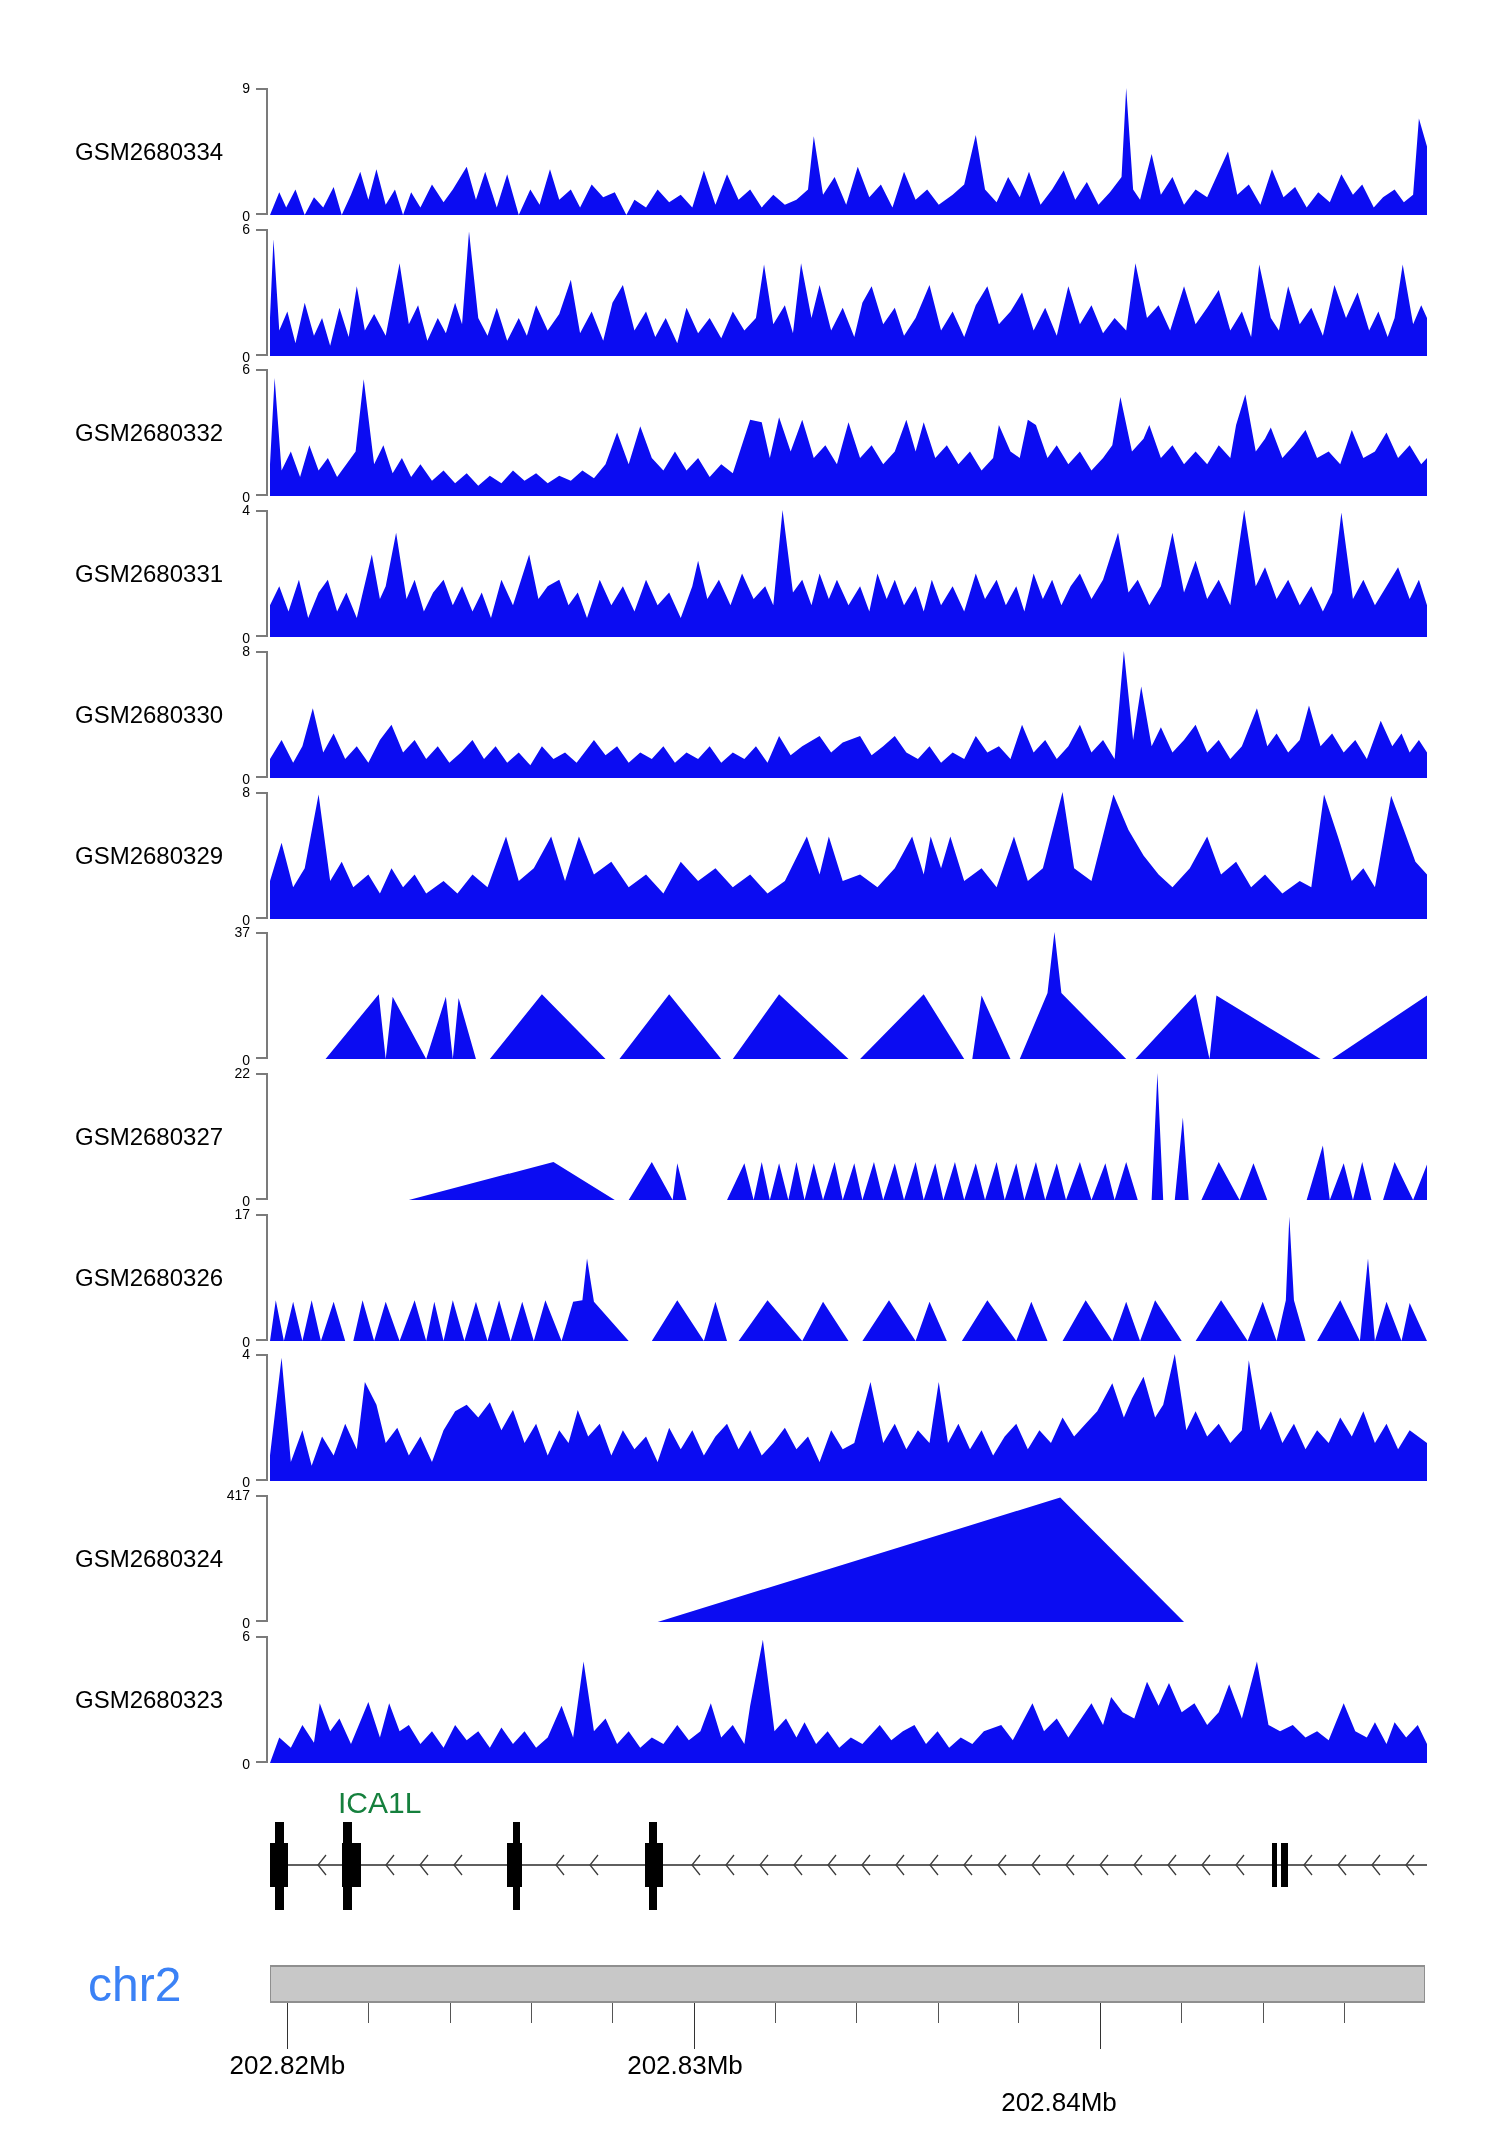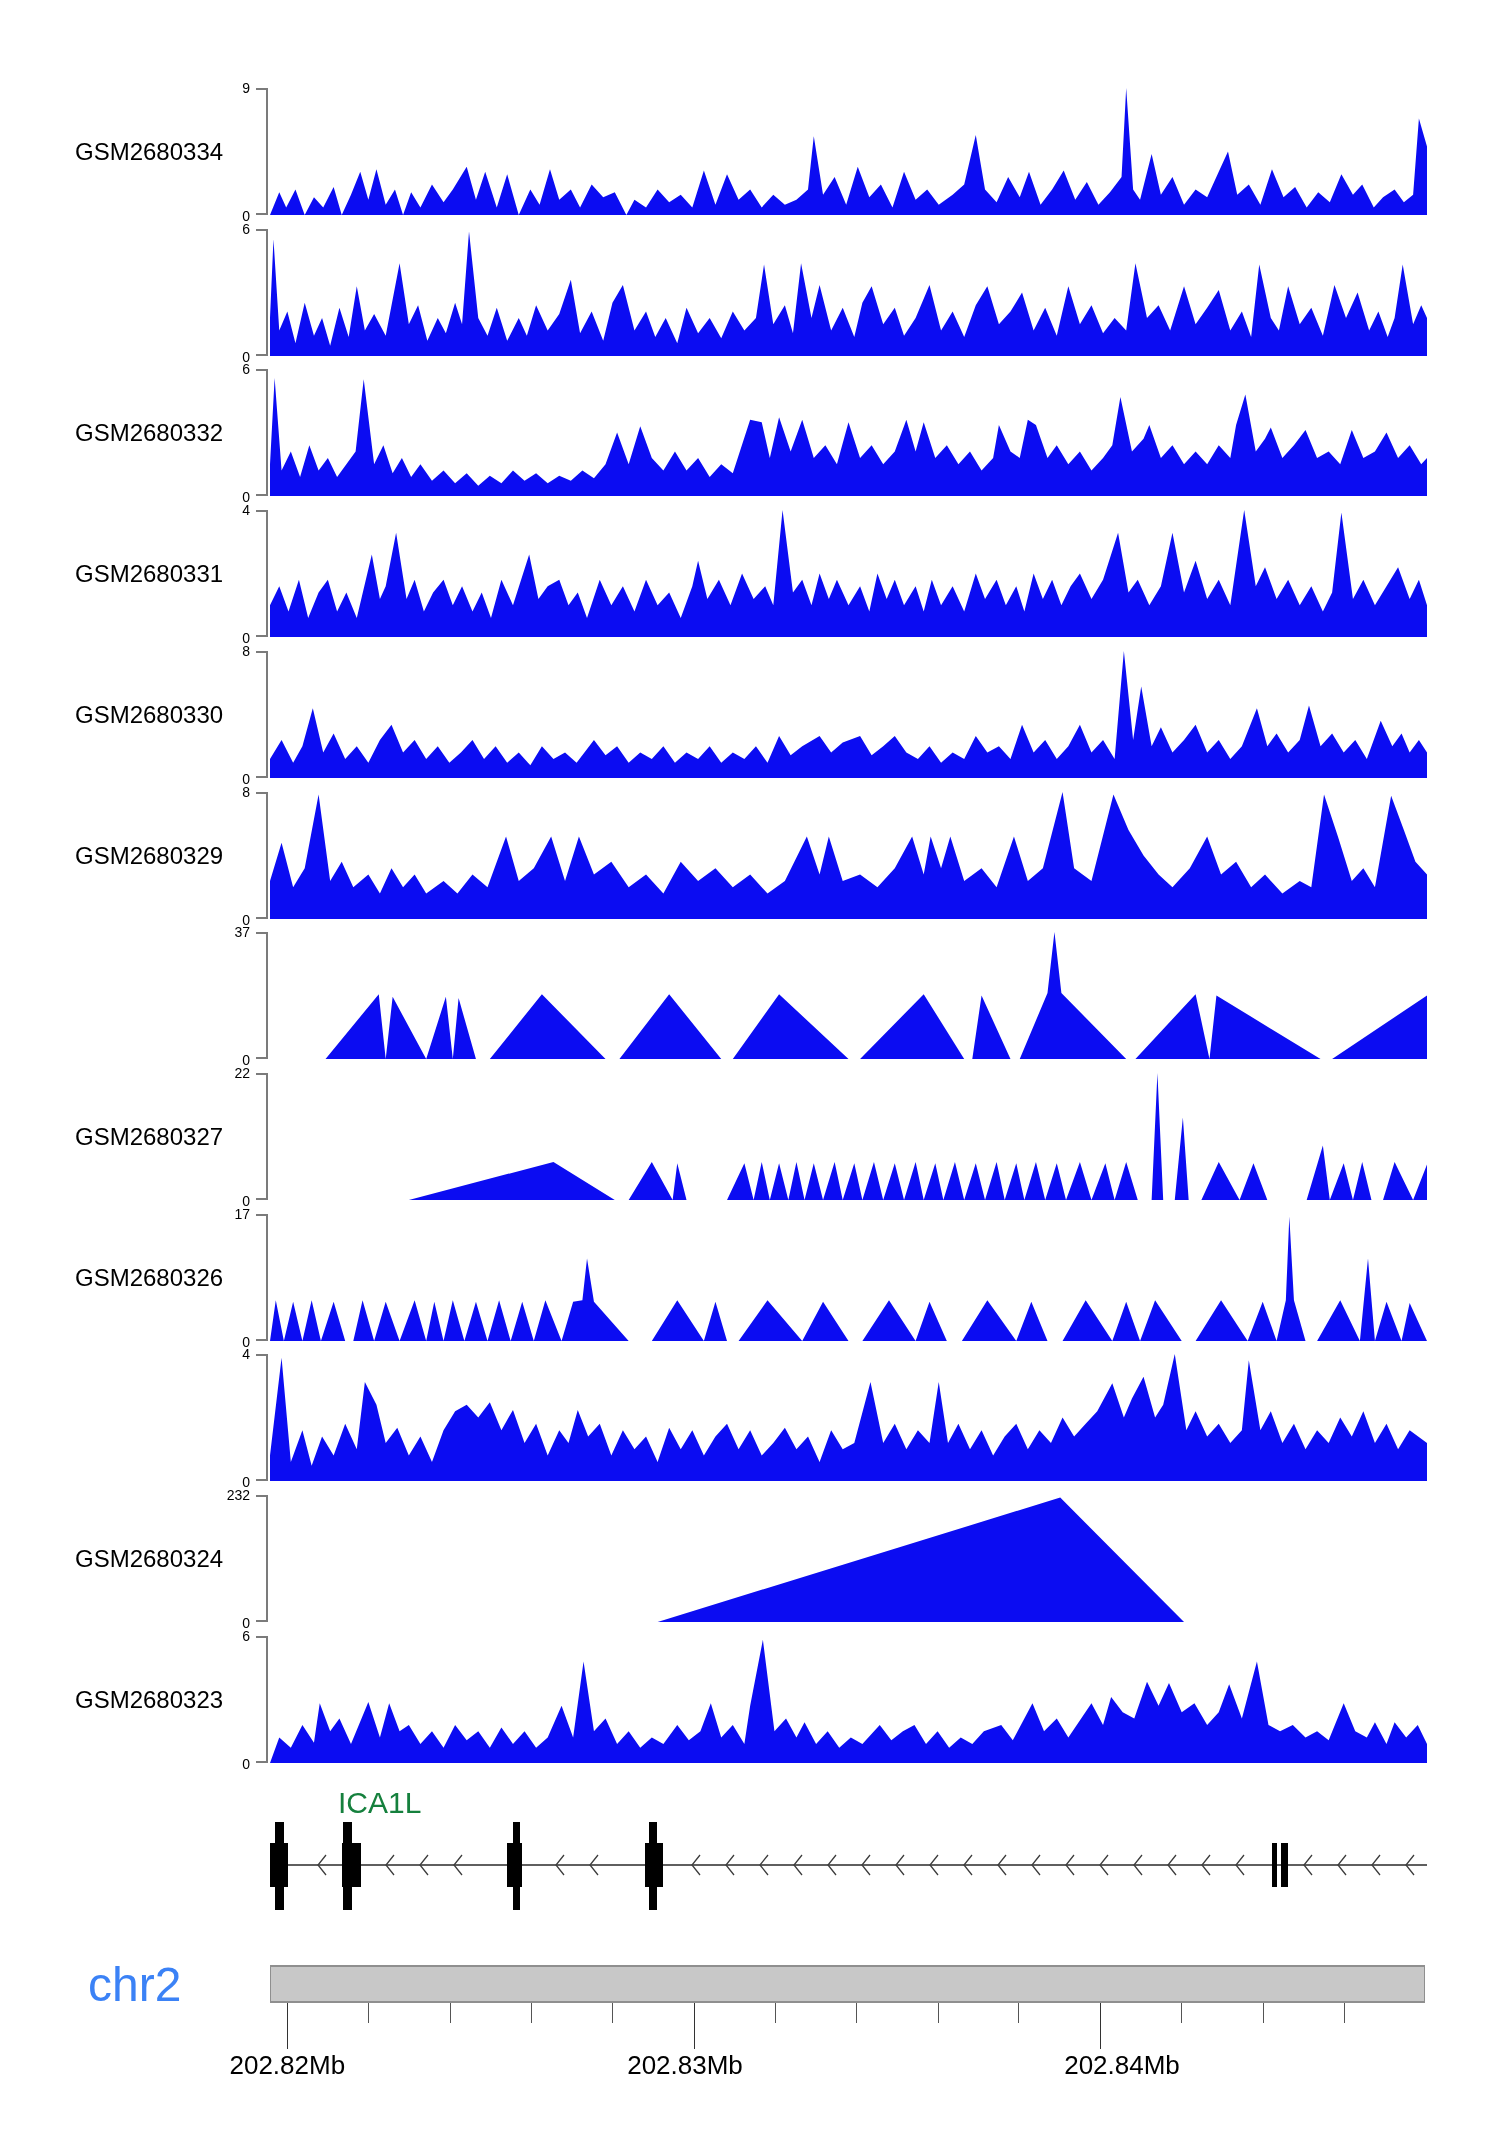--- a/index.html
+++ b/index.html
@@ -132,21 +132,21 @@
         <div class="y0">0</div>
         <div class="bracket" style="border-color: rgb(123, 123, 123);"></div>
         <div class="plot">
           <svg viewBox="0 0 1000 1000" preserveAspectRatio="none">
             <polygon points="0,1000 0,800 10,30 18,850 28,600 36,880 45,650 55,800 65,550 75,750 82,220 92,400 100,700 110,580 120,800 130,650 140,850 150,600 160,450 170,400 180,500 190,380 200,600 210,440 220,700 230,550 240,800 250,600 258,700 266,440 275,650 285,550 295,800 305,600 315,750 325,650 335,850 345,580 355,750 365,600 375,800 385,650 395,550 405,750 415,600 425,800 435,700 445,580 455,750 465,650 475,850 485,600 495,750 505,700 519,220 530,700 540,550 550,750 560,600 570,700 578,220 586,700 595,550 605,750 615,600 625,800 635,650 645,550 655,750 665,600 675,700 685,500 695,650 705,550 715,450 728,230 738,500 745,350 755,180 765,500 772,400 782,0 792,600 800,450 810,650 820,550 830,700 840,600 846,50 856,600 865,450 875,700 885,550 895,750 905,600 915,700 925,500 935,650 945,450 955,700 965,550 975,750 985,600 1000,700 1000,1000" fill="#0b0cf2" stroke="none"></polygon>
           </svg>
         </div>
       </div>
       <div class="track" style="top: 1495px;">
         <div class="tlabel">GSM2680324</div>
-        <div class="ymax">232</div>
+        <div class="ymax">417</div>
         <div class="y0">0</div>
         <div class="bracket" style="border-color: rgb(123, 123, 123);"></div>
         <div class="plot">
           <svg viewBox="0 0 1000 1000" preserveAspectRatio="none">
             <polygon points="0,1000 0,1000 335,1000 683,20 790,1000 1000,1000 1000,1000" fill="#0b0cf2" stroke="none"></polygon>
           </svg>
         </div>
       </div>
       <div class="track" style="top: 1636px;">
         <div class="tlabel">GSM2680323</div>
@@ -215,15 +215,15 @@
       <div class="mintick" style="left: 937.59px;"></div>
       <div class="mintick" style="left: 1018.44px;"></div>
       <div class="mintick" style="left: 1181.3px;"></div>
       <div class="mintick" style="left: 1263.3px;"></div>
       <div class="mintick" style="left: 1344.15px;"></div>
       <div class="majtick" style="left: 287.325px;"></div>
       <div class="ticklabel" style="left: 287.325px;">202.82Mb</div>
       <div class="majtick" style="left: 693.885px;"></div>
       <div class="ticklabel" style="left: 685px; text-align: center;">202.83Mb</div>
       <div class="majtick" style="left: 1100.44px;"></div>
-      <div class="ticklabel" style="left: 1122px;">202.84Mb</div>
+      <div class="ticklabel" style="left: 1059px; margin-top: 37px;">202.84Mb</div>
     </div>
 </div>
 
 </body></html>

